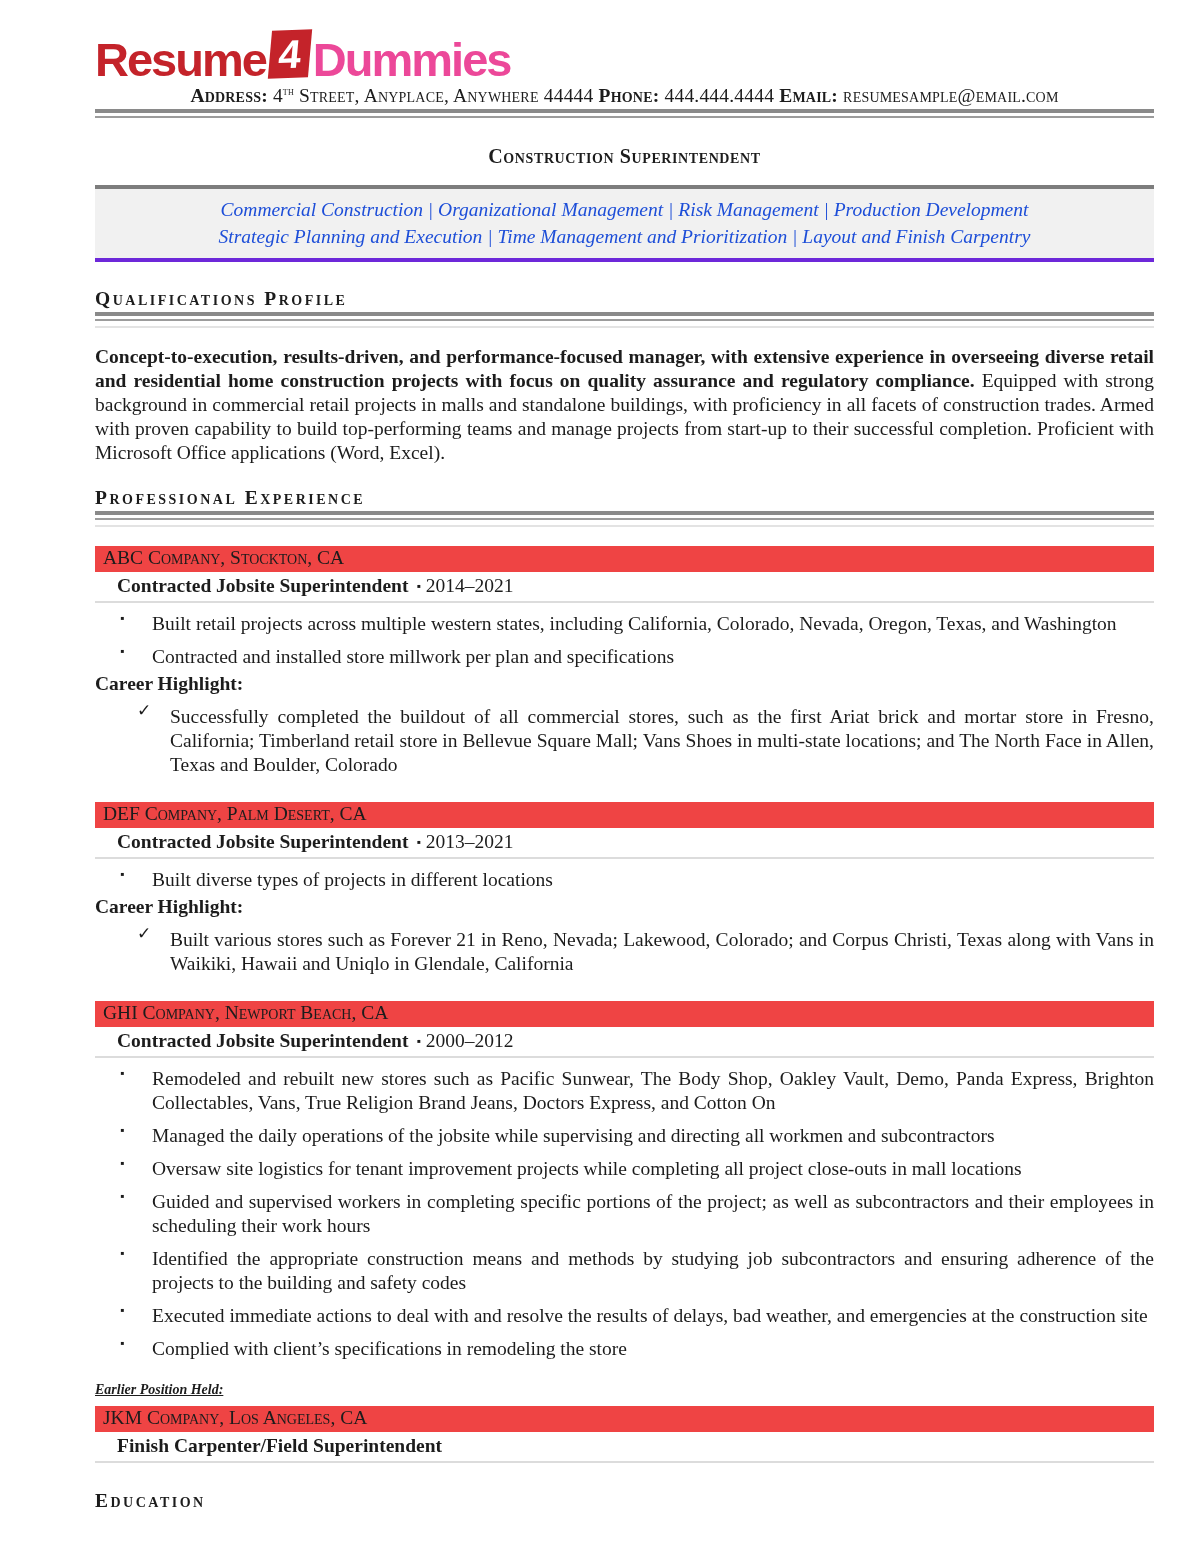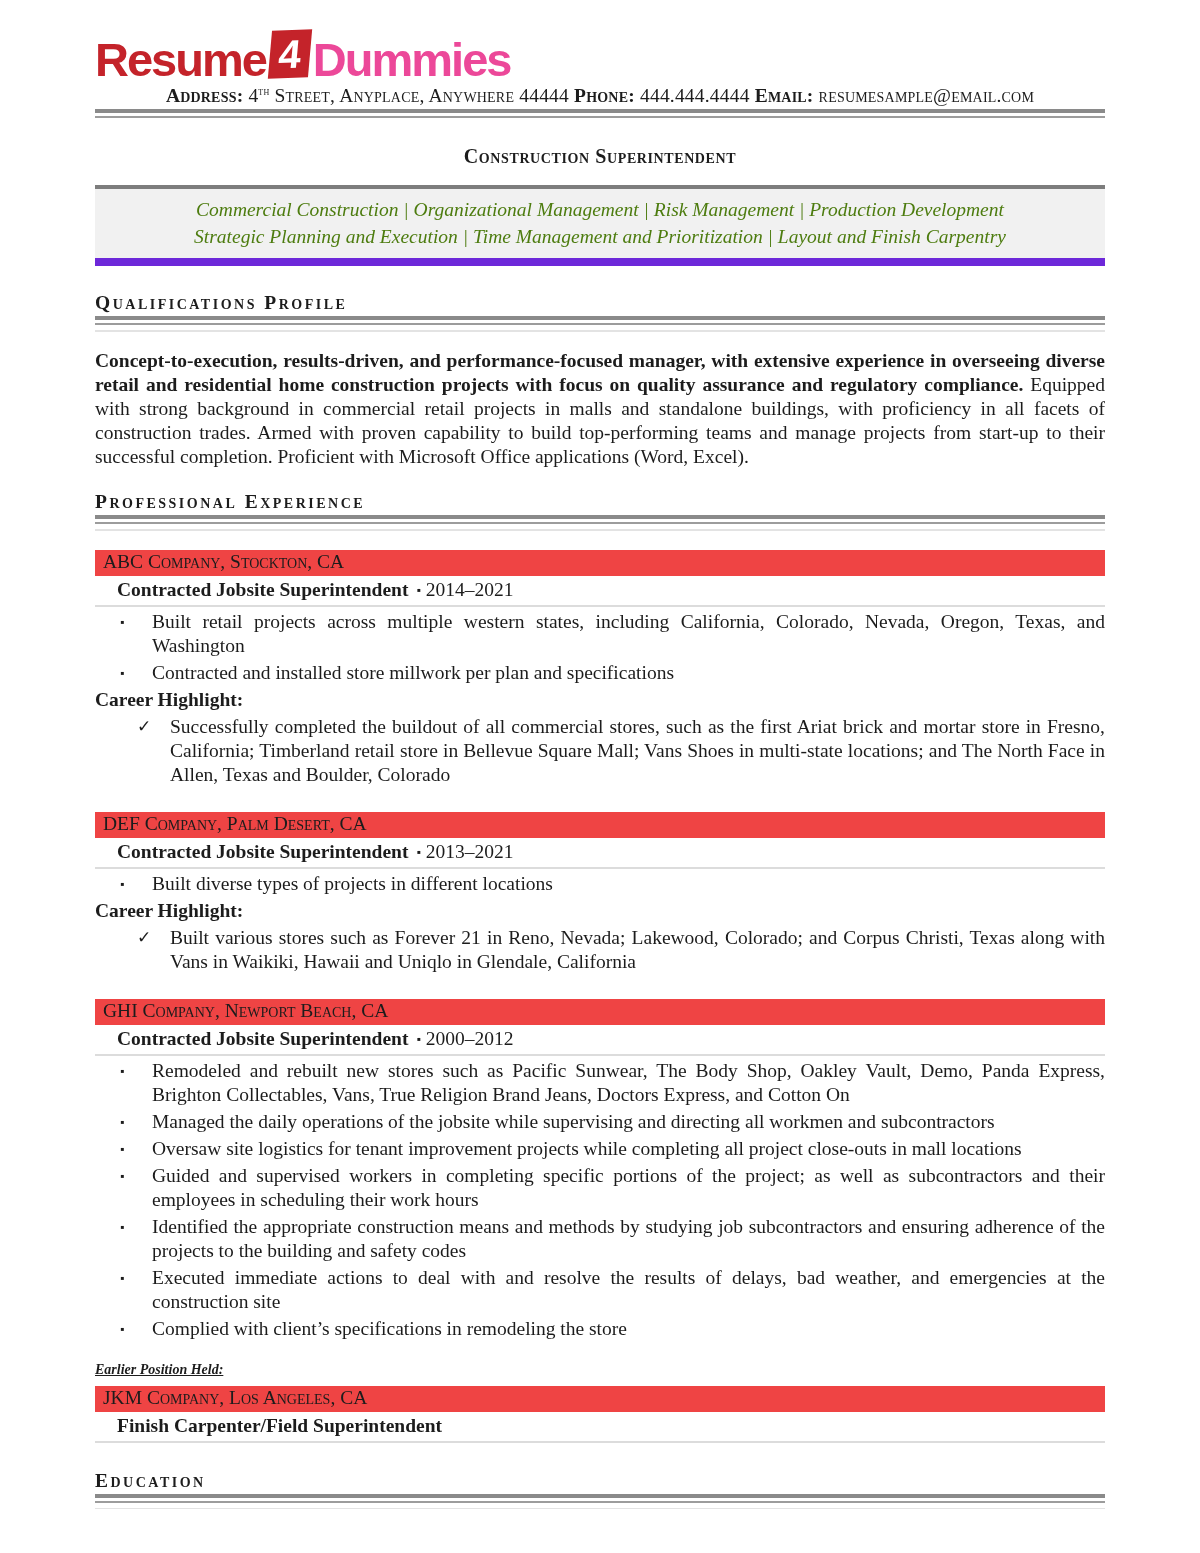--- a/index.html
+++ b/index.html
@@ -1,20 +1,20 @@
 <!DOCTYPE html>
 <html><head>
 <meta charset="utf-8">
 <style>
   html,body{margin:0;padding:0;background:#ffffff;}
   .page{
     position:relative;
     width:1200px;height:1509px;
     box-sizing:border-box;
-    padding:30px 95px 0 95px;
+    padding:30px 46px 0 95px;
     overflow:hidden;
     background:#ffffff;
     font-family:"Liberation Serif","DejaVu Serif",serif;
     color:#1c1c1c;
   }
   
   .logo{display:flex;align-items:flex-start;font-family:"Liberation Sans","DejaVu Sans",sans-serif;font-weight:700;line-height:1;}
   .logo-resume{color:#c4232a;font-size:47px;letter-spacing:-2px;margin-top:6px;}
   .logo-badge{background:#c4232a;color:#ffffff;width:40px;height:48px;display:flex;align-items:center;justify-content:center;
     font-size:40px;transform:skew(-7deg) rotate(-2deg);margin:0 3px 0 4px;}
@@ -22,35 +22,35 @@
   .contact{ text-align:center;font-variant:small-caps;font-size:19.5px;margin-top:2px;letter-spacing:0.2px;}
   .contact b{font-weight:700;}
   .contact sup{font-size:11px;vertical-align:super;line-height:0;}
   
   .h-rule{border-top:4px solid #8a8a8a;border-bottom:2px solid #9c9c9c;height:3px;}
   .h-rule.tight{margin-top:2px;}
   .h-rule-light{height:2px;background:#e3e3e3;margin-top:5px;}
   .hairline{height:2px;background:#dcdcdc;}
   
   .doc-title{text-align:center;font-weight:700;font-variant:small-caps;font-size:20px;letter-spacing:0.6px;margin-top:27px;}
-  .skills-box{margin-top:17px;background:#f1f1f1;border-top:4px solid #7d7d7d;border-bottom:8px solid #6d28d9;
-    padding:7px 10px 8px;text-align:center;font-style:italic;font-size:19.5px;line-height:27px;color:#4d7c0f;}
+  .skills-box{margin-top:17px;background:#f1f1f1;border-top:4px solid #7d7d7d;border-bottom:4px solid #6d28d9;
+    padding:7px 10px 8px;text-align:center;font-style:italic;font-size:19.5px;line-height:27px;color:#1d4ed8;}
   
   .section-heading{font-weight:700;font-variant:small-caps;font-size:19.5px;letter-spacing:2.5px;}
   
   .para{margin-top:17px;font-size:19.5px;line-height:24px;text-align:justify;}
   .para .lead{font-weight:700;margin-top:6px;}
   
   .company-bar{background:#ef4444;font-variant:small-caps;font-size:19.5px;padding:1px 8px 3px;}
   .job-title-row{margin-left:22px;font-size:19.5px;padding:3px 0 4px;}
   .job-title{font-weight:700;}
   .job-sep{font-size:12px;vertical-align:2px;margin:0 5px 0 8px;}
   .bullet-row{display:flex;padding-left:25px;margin-top:3px;}
   .bullet-marker{flex:0 0 32px;font-size:12px;line-height:24px;}
-  .bullet-text{flex:1;font-size:19.5px;line-height:24px;text-align:justify;}
+  .bullet-text{flex:1;font-size:19.5px;line-height:24px;text-align:justify;margin-top:6px;}
   .highlight-label{font-weight:700;font-size:19.5px;line-height:24px;margin-top:3px;}
   .check-row{display:flex;padding-left:42px;margin-top:3px;}
   .check-marker{flex:0 0 33px;font-size:17px;line-height:24px;}
   .job-block{margin-top:25px;}
   .earlier{font-weight:700;font-style:italic;text-decoration:underline;font-size:14px;margin-top:21px;}
   
   .center-line{text-align:center;font-size:19.5px;}
   .degree{font-weight:700;}
   .pipe{margin:0 7px;}
   .school{font-variant:small-caps;}

